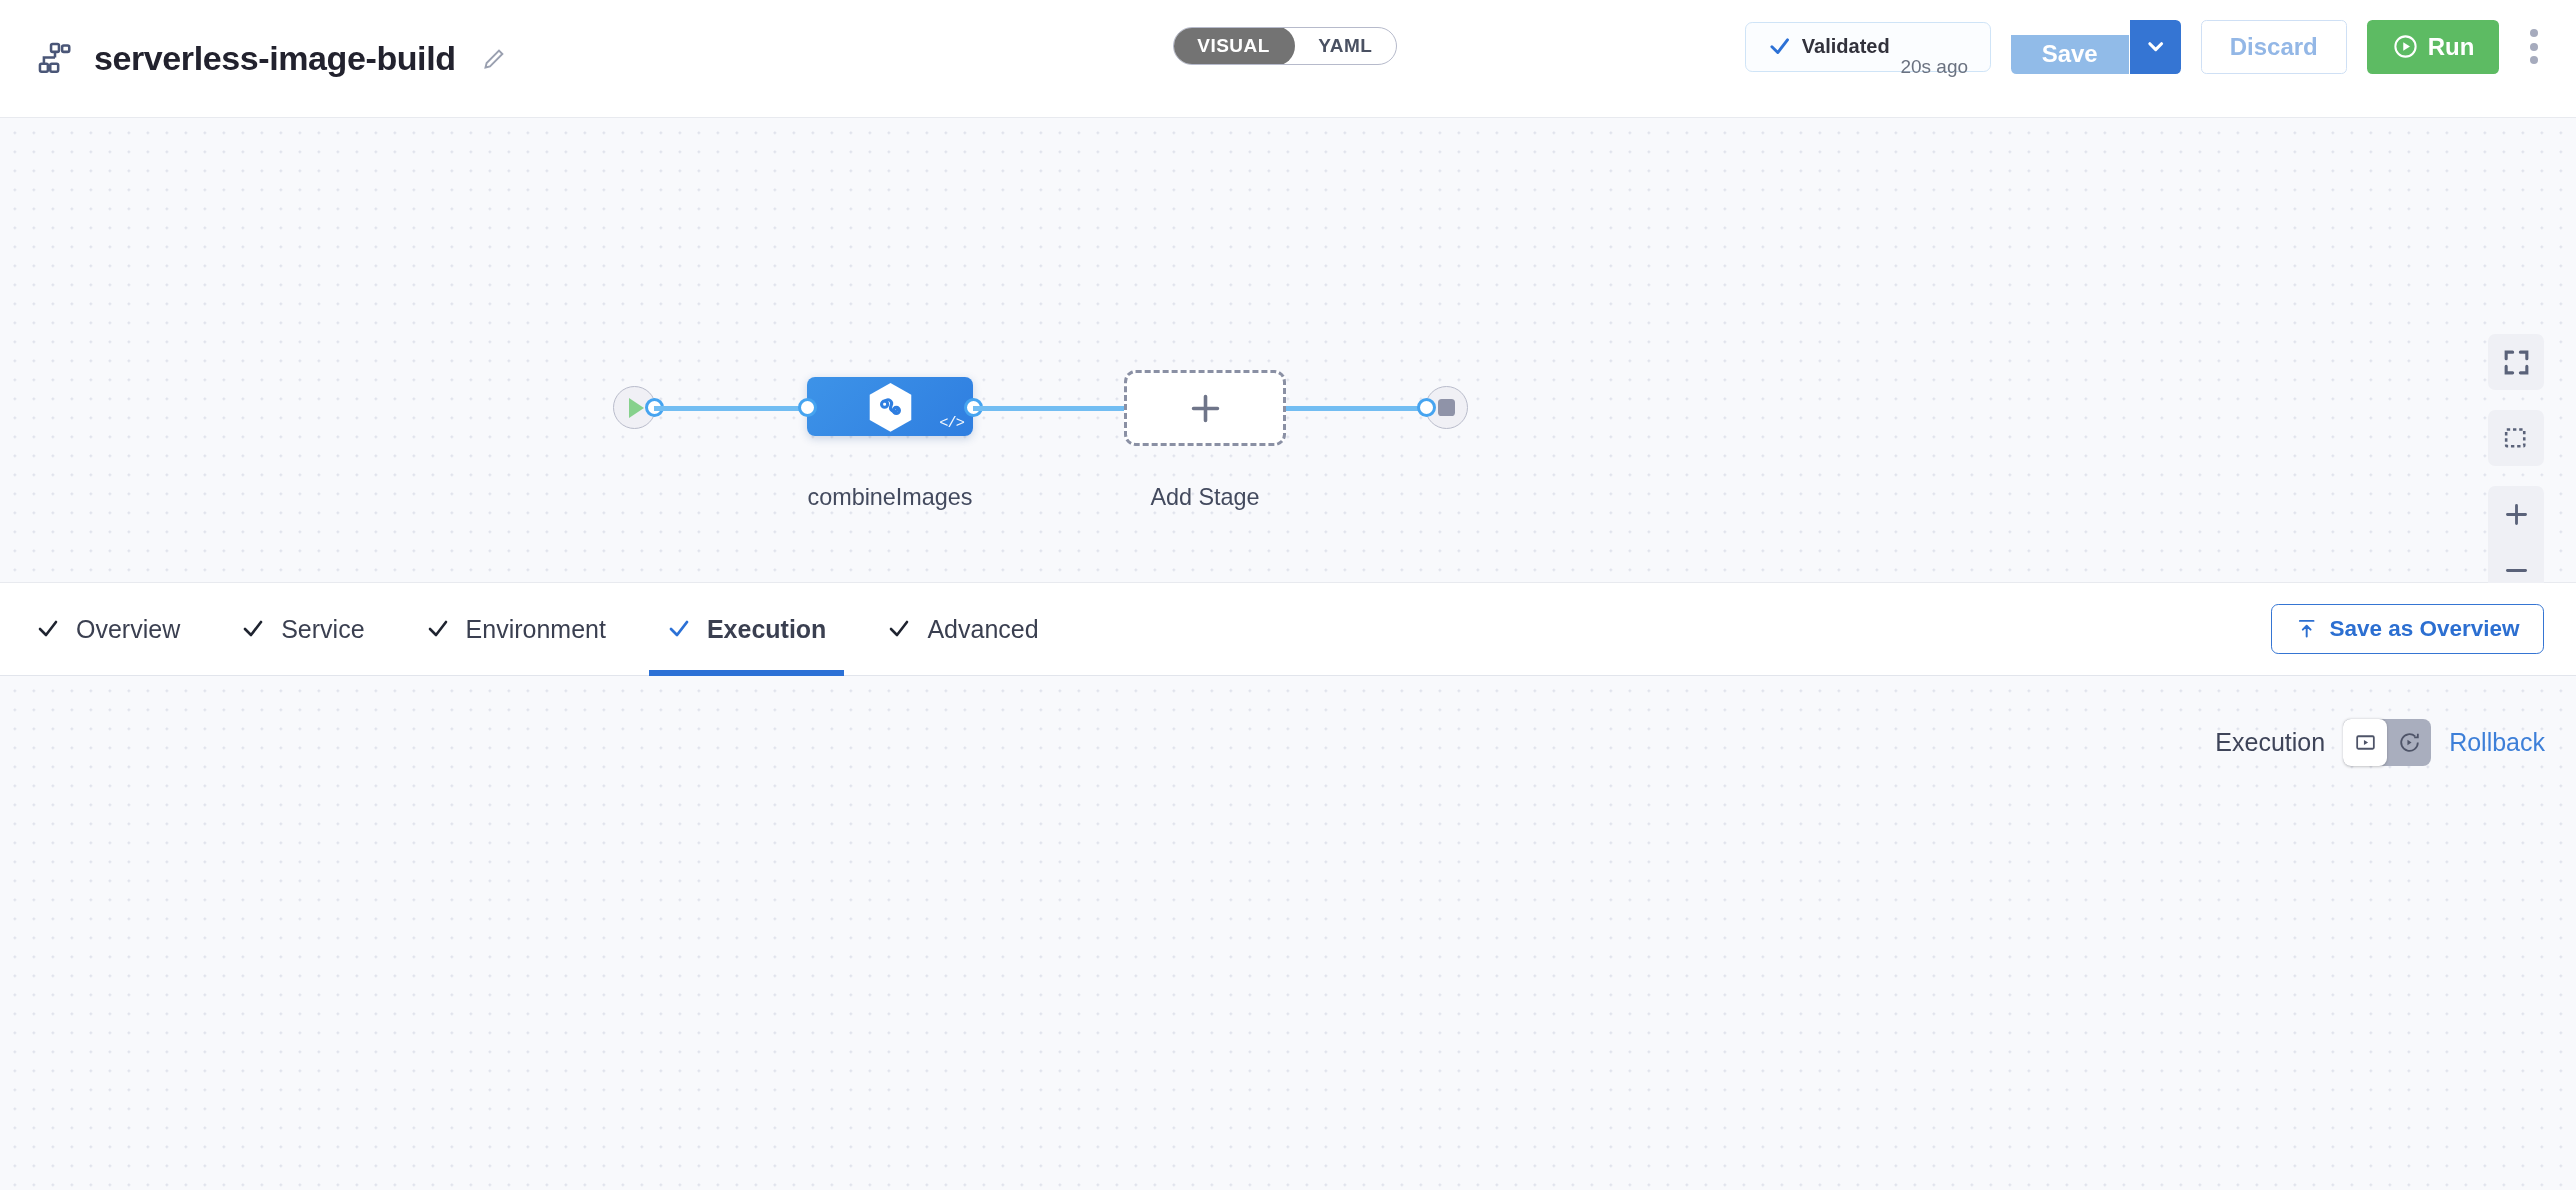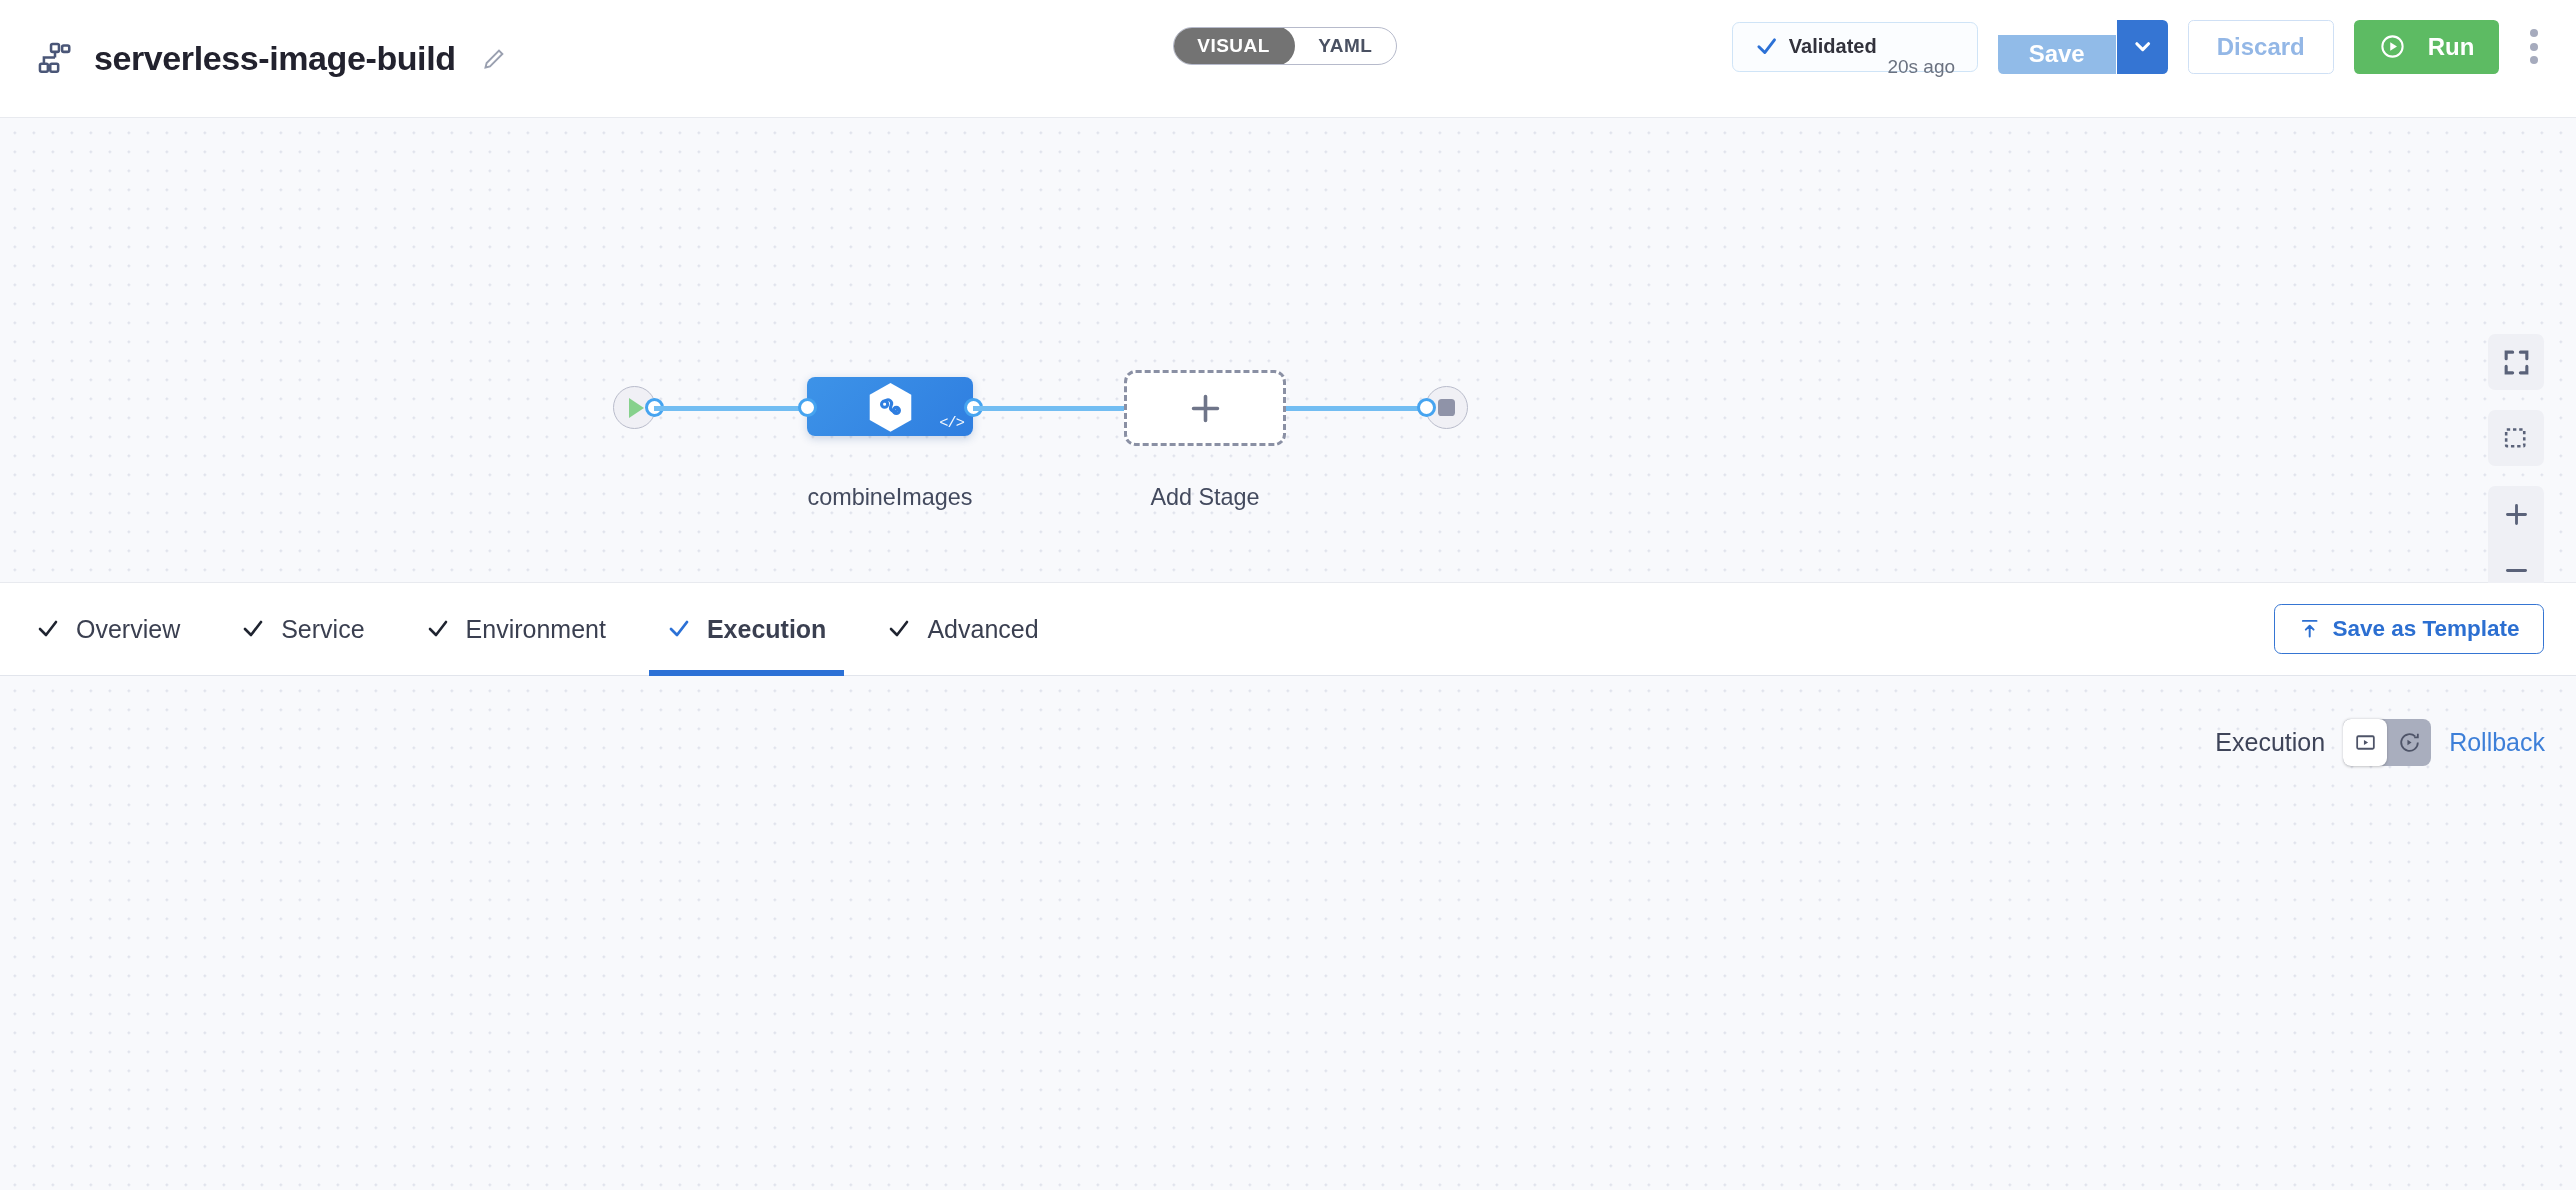--- a/index.html
+++ b/index.html
@@ -116,21 +116,21 @@
     display: flex; align-items: center;
   }
   .btn-run {
     height: 54px;
     padding: 0 25px;
     background: #5dbb63;
     border: none; border-radius: 5.4px;
     color: #ffffff;
     font-size: 24px; font-weight: bold;
     font-family: inherit;
-    display: flex; align-items: center; gap: 22px;
+    display: flex; align-items: center; gap: 9px;
   }
   .run-ico { width: 27px; height: 27px; }
   .kebab { display: flex; flex-direction: column; gap: 5.4px; padding: 9px 10.8px; }
   .kebab span { width: 8px; height: 8px; border-radius: 50%; background: #a6abbd; display: block; }
 
   
   .canvas {
     position: relative;
     background-color: #f8f9fc;
     background-image: radial-gradient(#dcdfe9 1.3px, transparent 1.3px);
@@ -479,21 +479,21 @@
         </svg></span>
     <span>Advanced</span>
   </div>
 
   <button class="btn-template">
     <span class="tpl-ico">
       <svg viewBox="0 0 24 24" fill="none" stroke="currentColor" stroke-width="2" stroke-linecap="round" stroke-linejoin="round">
         <path d="M5 4h14M12 20V9M12 9l-4 4M12 9l4 4"></path>
       </svg>
     </span>
-    <span>Save as Template</span>
+    <span>Save as Overview</span>
   </button>
 </div>
 
 <div class="canvas canvas-exec">
 
   <div class="exec-toolbar">
     <span class="exec-label">Execution</span>
     <div class="exec-switch">
       <div class="exec-seg active">
         <span class="exec-ico">

